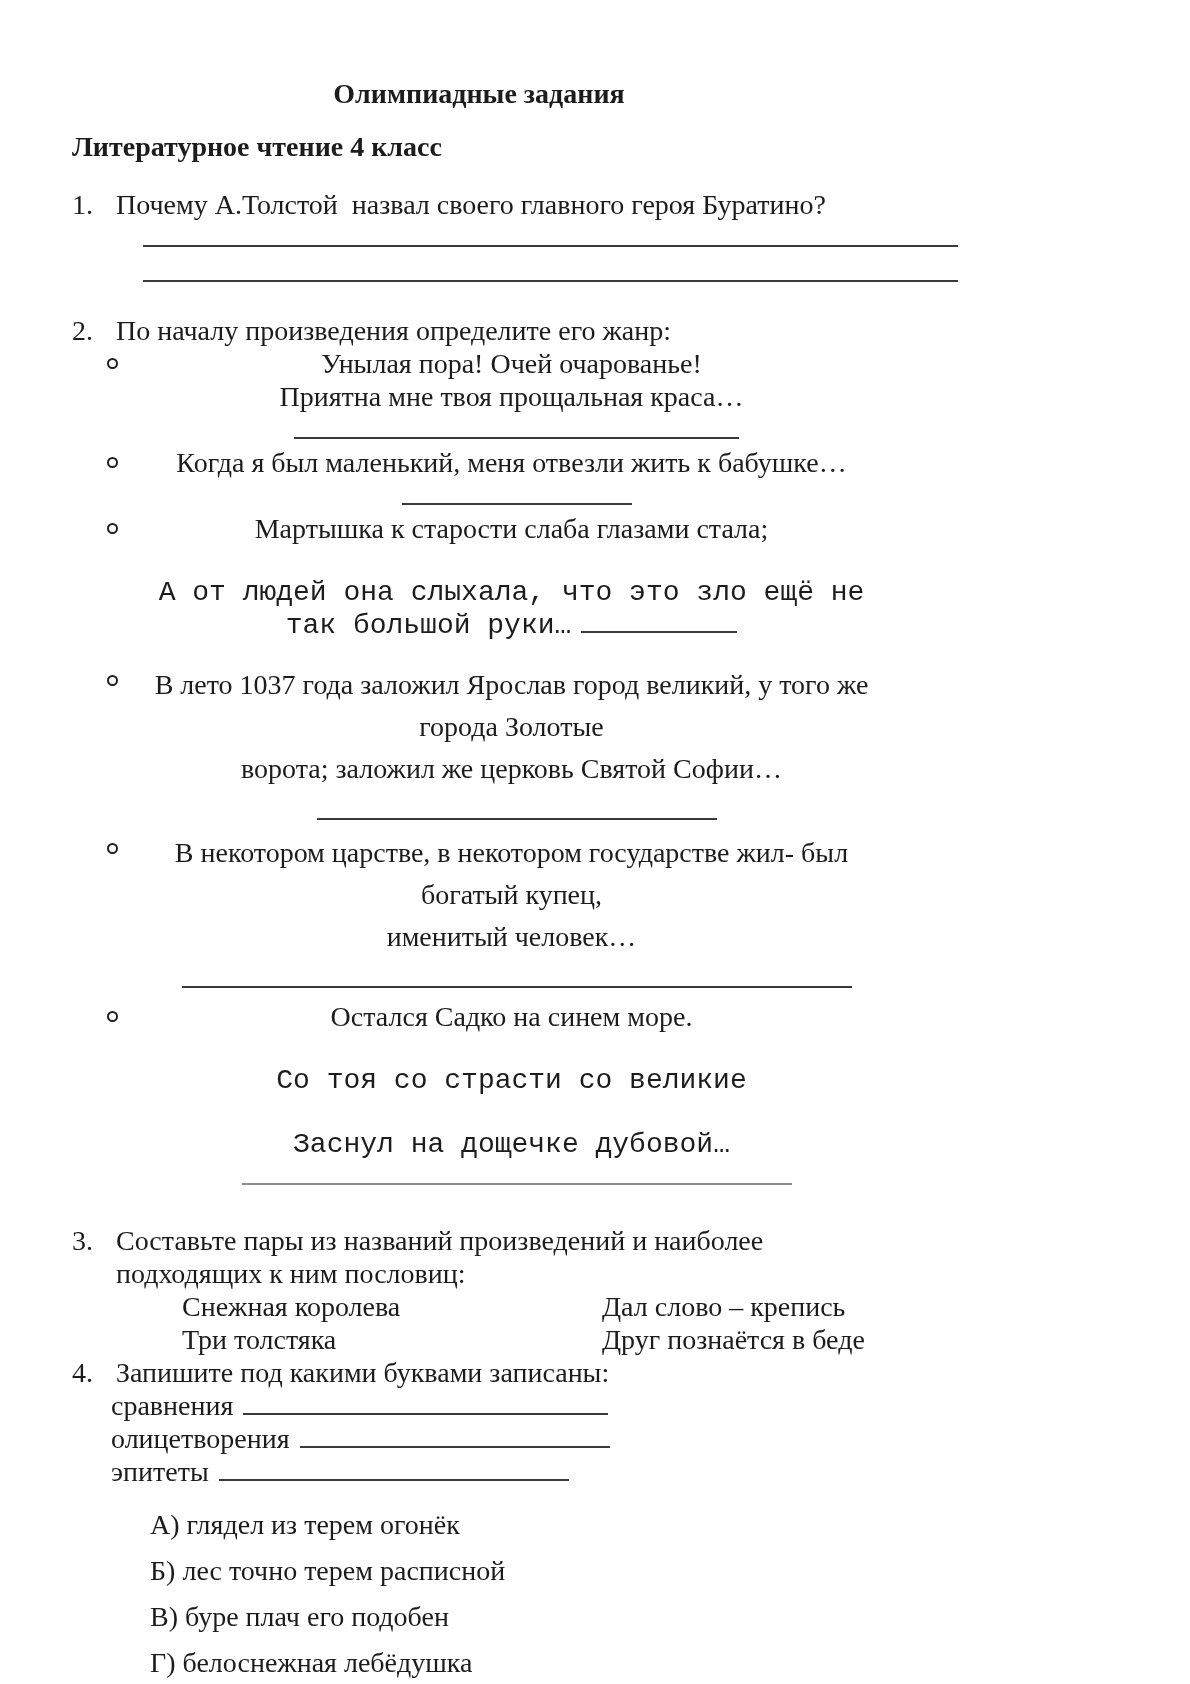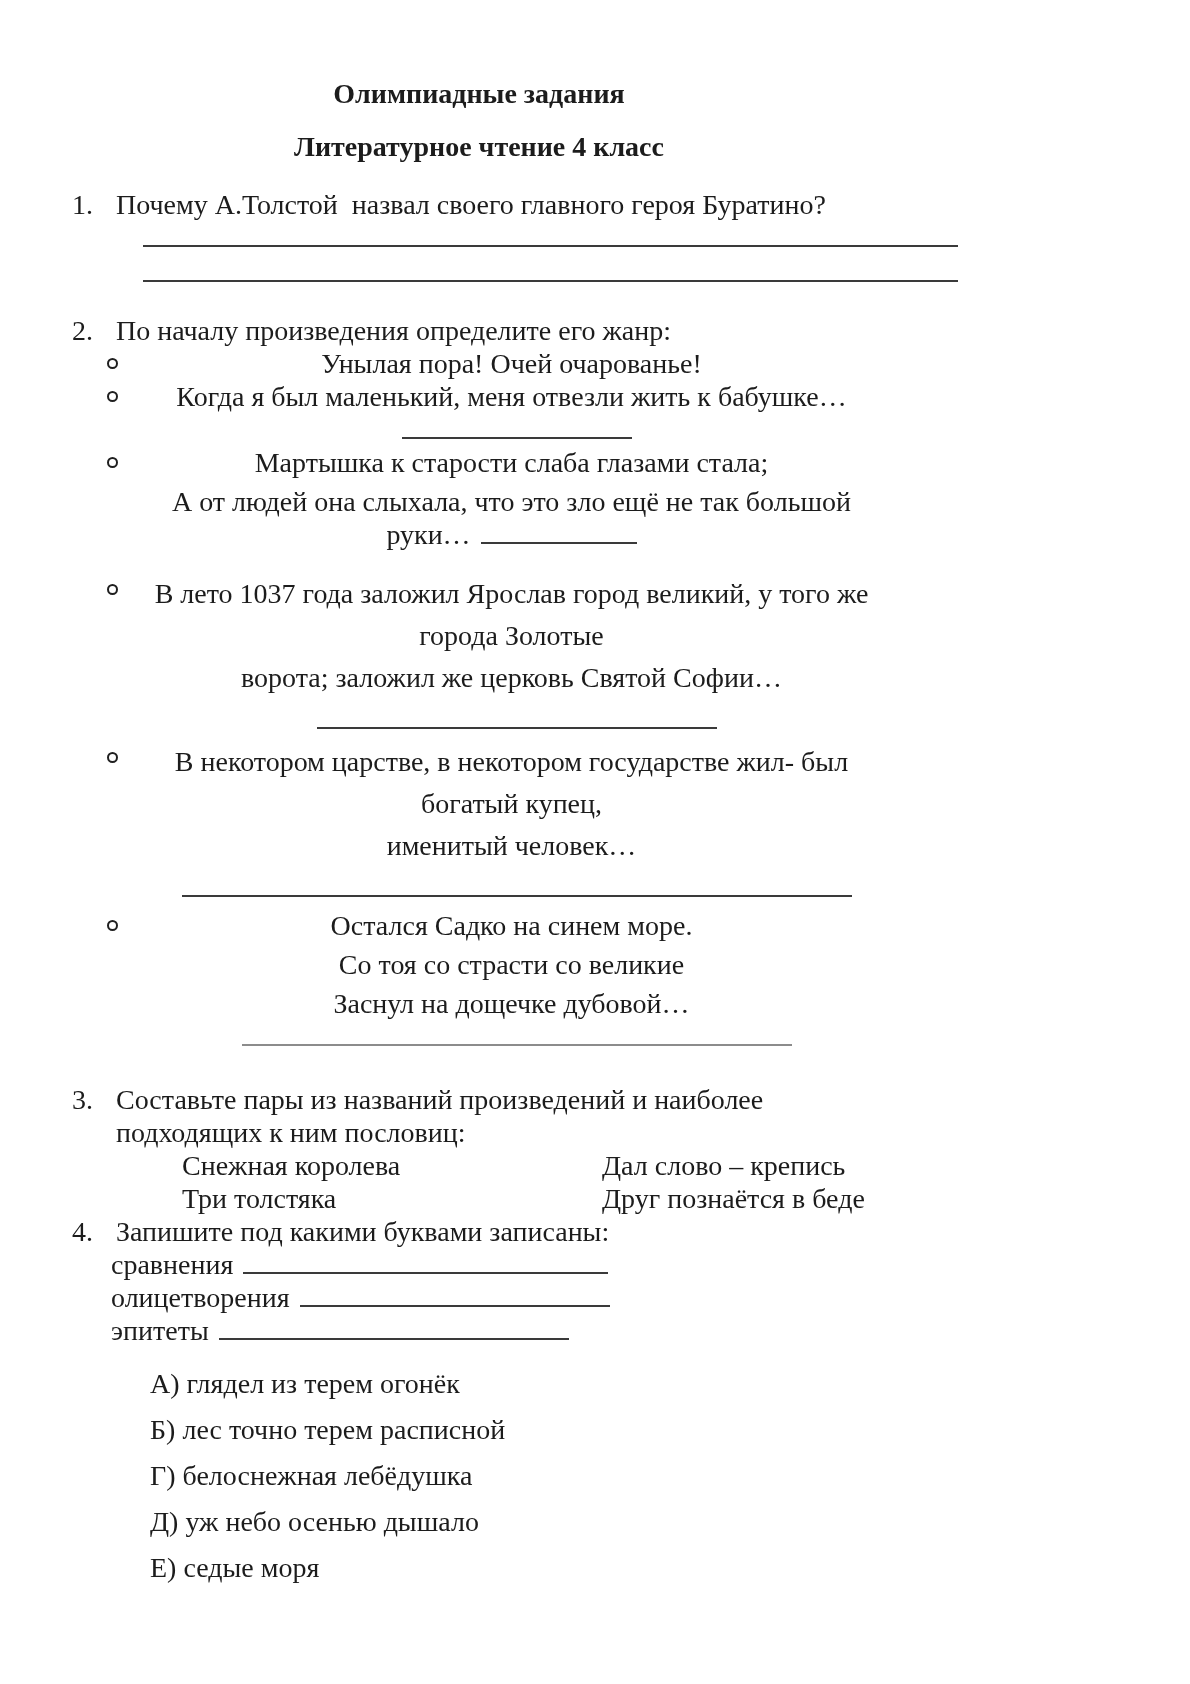--- a/index.html
+++ b/index.html
@@ -3,40 +3,40 @@
 <meta charset="utf-8">
 <style>
   html,body{margin:0;padding:0;background:#ffffff;}
   body{
     width:1190px;height:1684px;position:relative;
     font-family:"Liberation Serif","DejaVu Serif",serif;
     color:#1c1c1c;font-size:28px;line-height:33px;
   }
   .page{box-sizing:border-box;width:958px;height:1684px;padding:77px 72px 0 72px;overflow:hidden;}
   .doc-title{text-align:center;font-weight:bold;}
-  .doc-subtitle{text-align:center;font-weight:bold;margin-top:20px;}
+  .doc-subtitle{text-align:left;font-weight:bold;margin-top:20px;}
   .question{display:flex;align-items:flex-start;}
   .q-num{flex:0 0 44px;}
   .q-text{flex:1;white-space:pre-wrap;}
   #q1{margin-top:25px;}
   .answer-line{height:2px;background:#3a3a3a;width:969px;margin-left:71px;}
   .answer-line.first{margin-top:24px;}
   .answer-line.second{margin-top:33px;}
   #q2{margin-top:32px;}
   #q2-items{margin-left:35px;}
   .bullet-item{display:flex;align-items:flex-start;}
   .bullet-item.gap-before{margin-top:22px;}
   .bullet-marker{
     flex:0 0 auto;width:11px;height:11px;border:2px solid #1f1f1f;border-radius:50%;
     box-sizing:border-box;margin:11px 19px 0 0;
   }
   .bullet-body{flex:1;text-align:center;}
   .b-line{line-height:33px;}
   .bullet-item.wide .b-line{line-height:42px;}
-  .b-line.gap-before{margin-top:6px;}
+  .b-line.gap-before{margin-top:31px;font-family:Liberation Mono, monospace;}
   .b-underline{
     display:inline-block;height:14px;border-bottom:2px solid #3a3a3a;margin-left:10px;
   }
   .b-underline.gray{border-bottom-color:#8c8c8c;}
   #q3{margin-top:30px;}
   #q3-pairs{margin-left:110px;}
   .pair-row{display:flex;}
   .pair-left{width:420px;flex:0 0 420px;}
   .pair-right{flex:1;}
   #q4{margin-top:0;}
@@ -65,20 +65,21 @@
 
   <div class="question" id="q2">
     <span class="q-num">2.</span>
     <span class="q-text">По началу произведения определите его жанр:</span>
   </div>
   <div id="q2-items">
       <div class="bullet-item">
         <span class="bullet-marker"></span>
         <div class="bullet-body">
           <div class="b-line"><span class="b-text">Унылая пора! Очей очарованье!</span></div>
+          <div class="b-line"><span class="b-text">Приятна мне твоя прощальная краса…</span><span class="b-underline" style="width: 445px;"></span></div>
         </div>
       </div>
       <div class="bullet-item">
         <span class="bullet-marker"></span>
         <div class="bullet-body">
           <div class="b-line"><span class="b-text">Когда я был маленький, меня отвезли жить к бабушке…</span><span class="b-underline" style="width: 230px;"></span></div>
         </div>
       </div>
       <div class="bullet-item">
         <span class="bullet-marker"></span>
@@ -131,18 +132,19 @@
     <span class="q-text">Запишите под какими буквами записаны:</span>
   </div>
   <div id="q4-blanks">
       <div class="blank-row"><span>сравнения</span><span class="b-underline" style="width: 365px;"></span></div>
       <div class="blank-row"><span>олицетворения</span><span class="b-underline" style="width: 310px;"></span></div>
       <div class="blank-row"><span>эпитеты</span><span class="b-underline" style="width: 350px;"></span></div>
     </div>
   <div id="q4-options">
       <div class="option-row">А) глядел из терем огонёк</div>
       <div class="option-row">Б) лес точно терем расписной</div>
+      <div class="option-row">В) буре плач его подобен</div>
       <div class="option-row">Г) белоснежная лебёдушка</div>
       <div class="option-row">Д) уж небо осенью дышало</div>
       <div class="option-row">Е) седые моря</div>
     </div>
 
 </div>
 
 </body></html>

